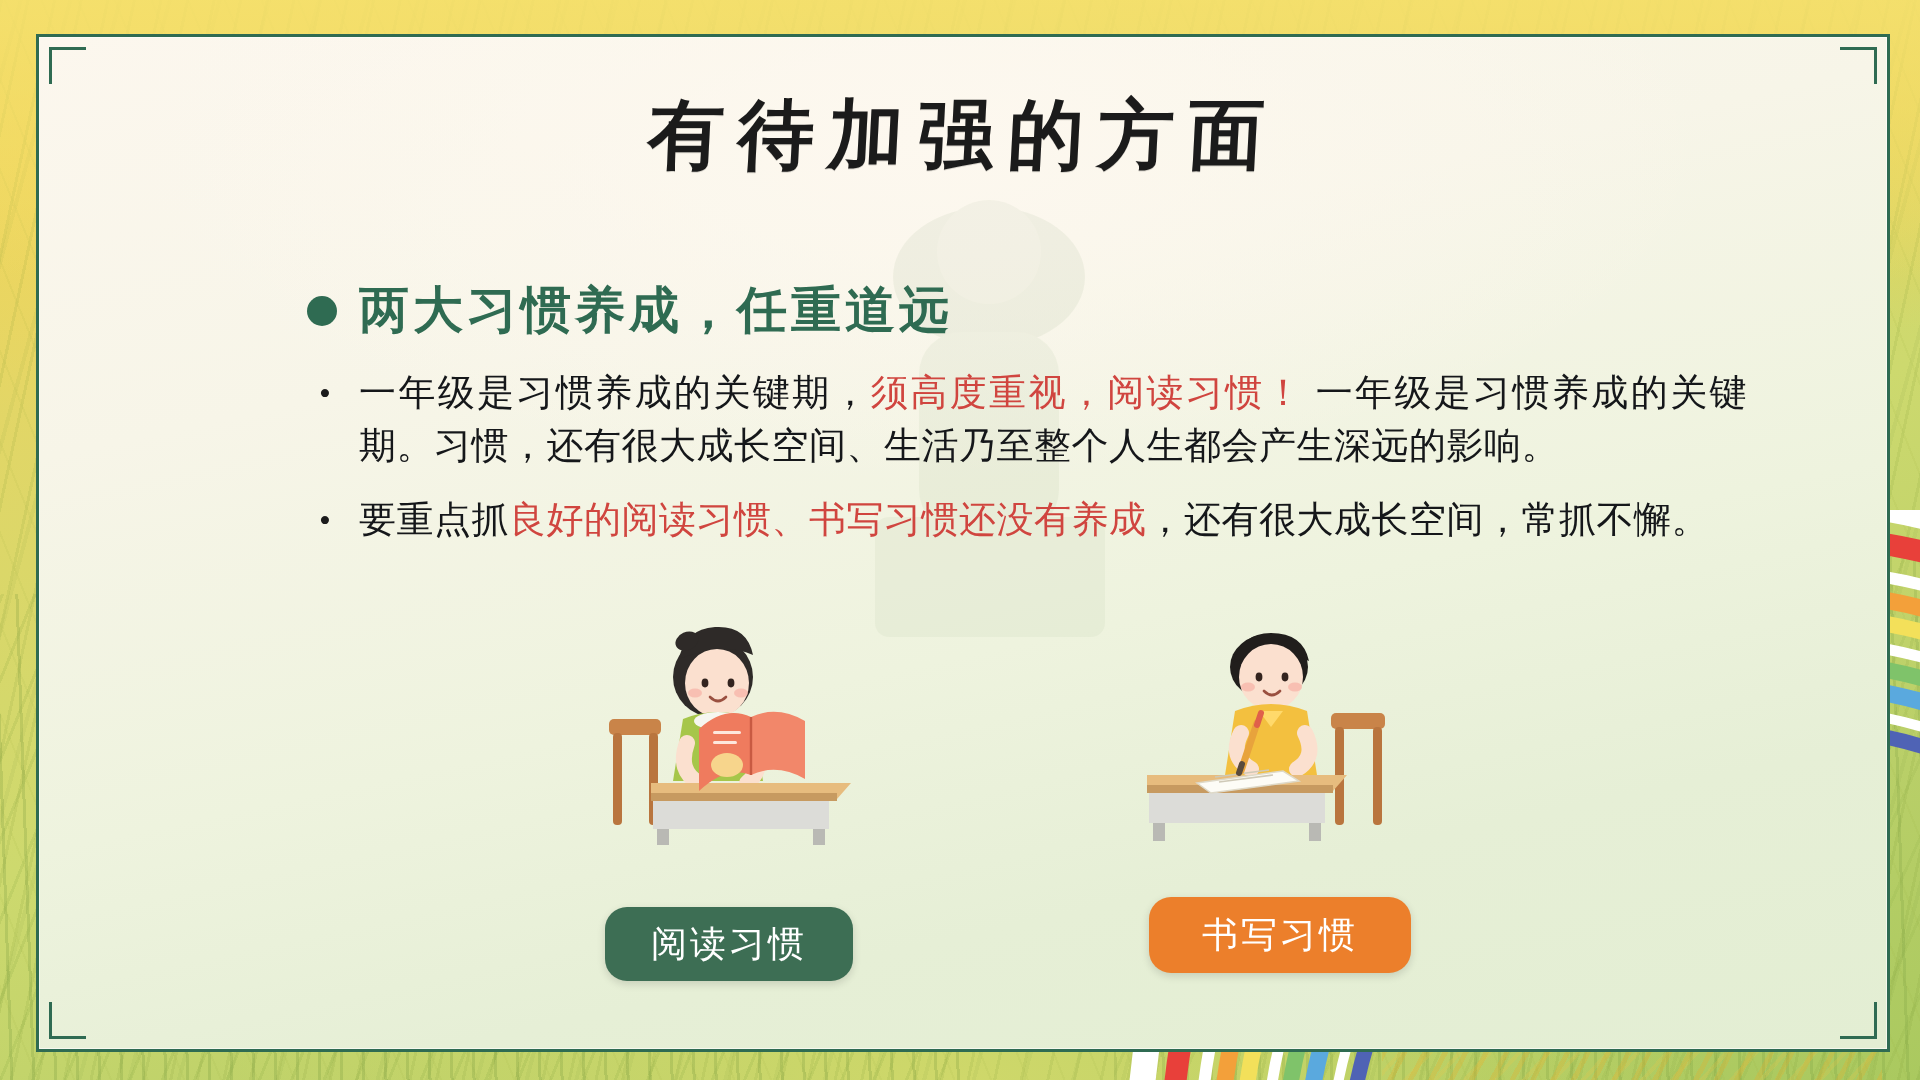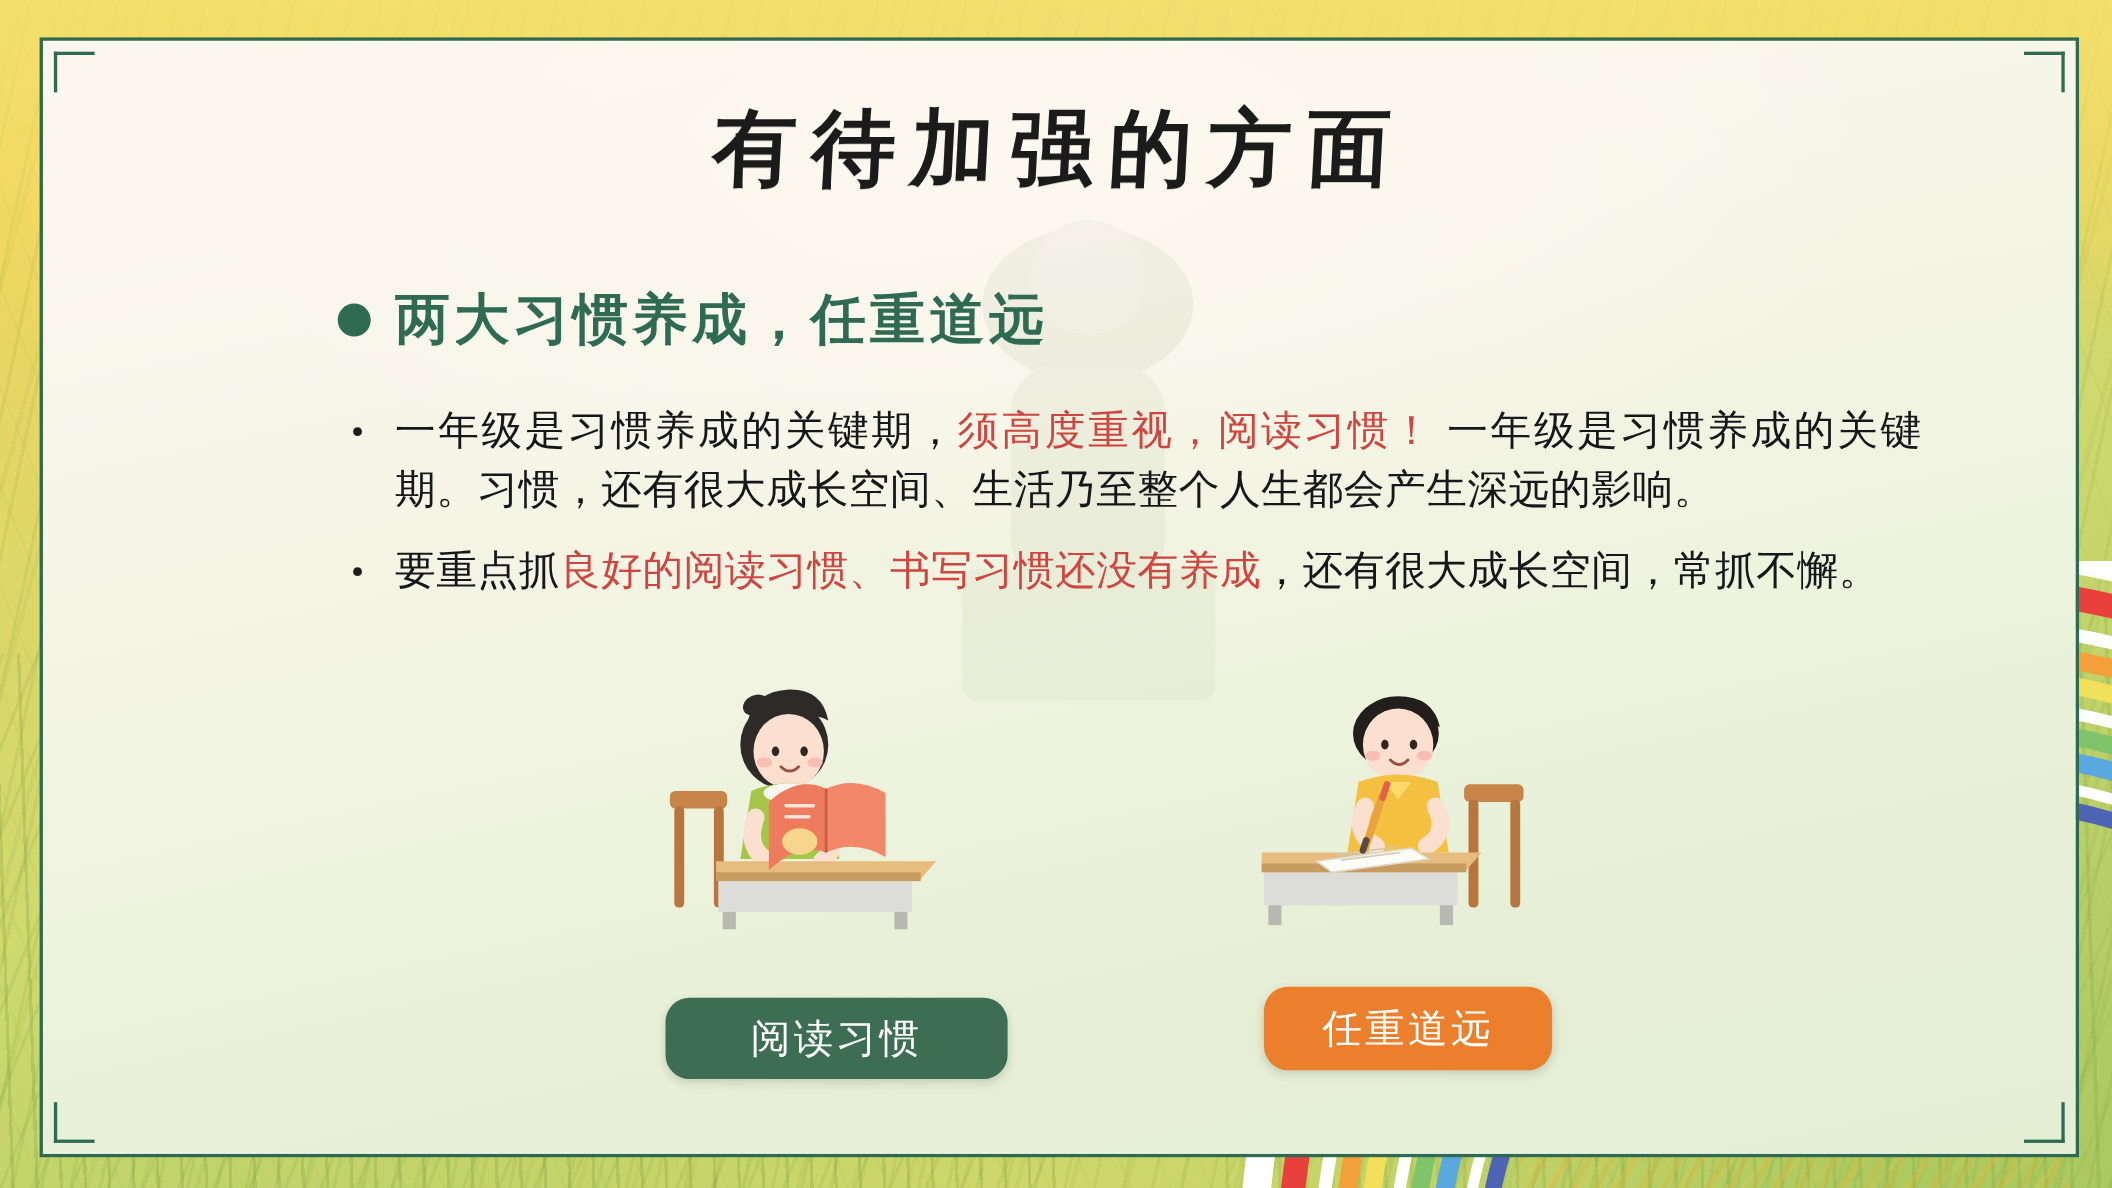--- a/index.html
+++ b/index.html
@@ -88,21 +88,21 @@
     position:absolute;left:0;right:0;top:48px;text-align:center;
     font-family:"Liberation Serif","DejaVu Serif",serif;
     font-size:76px;font-weight:700;letter-spacing:14px;
     color:#1b1b1b;
     text-shadow:0 1px 0 rgba(0,0,0,.15);
     transform:skewX(-3deg);
   }
 
   
   #subtitle-row{
-    position:absolute;left:268px;top:220px;display:flex;align-items:center;gap:22px;
+    position:absolute;left:268px;top:240px;display:flex;align-items:center;gap:22px;
   }
   .dot{width:30px;height:30px;border-radius:50%;background:#2f6b52;flex:none;}
   #subtitle{
     font-size:50px;font-weight:700;color:#2f6b52;letter-spacing:4px;
     font-family:"Liberation Sans","DejaVu Sans",sans-serif;
   }
 
   
   #body{position:absolute;left:278px;top:330px;width:1430px;}
   .bullet{display:flex;gap:26px;margin-bottom:22px;}
@@ -121,21 +121,21 @@
   #illus-left{left:552px;top:578px;width:272px;height:230px;}
   #illus-right{left:1096px;top:578px;width:272px;height:230px;}
 
   
   .pill{
     position:absolute;display:flex;align-items:center;justify-content:center;
     border-radius:22px;color:#ffffff;font-size:36px;letter-spacing:3px;
     font-family:"Liberation Sans","DejaVu Sans",sans-serif;
     box-shadow:0 3px 9px rgba(0,0,0,.14);
   }
-  #label-read{left:566px;top:870px;width:311px;height:74px;background:#3d6e54;}
+  #label-read{left:566px;top:870px;width:248px;height:74px;background:#3d6e54;}
   #label-write{left:1110px;top:860px;width:262px;height:76px;background:#ec7f2b;}
 </style>
 </head>
 <body>
 
 <div id="slide">
 
   <div class="bg-base"></div>
   <div class="bg-leaves"></div>
   <div class="bg-leaves-b"></div>
@@ -269,16 +269,16 @@
       <path d="M62,168 l86,-12 l16,10 l-88,12z" fill="#fdfcf6" stroke="#ded9c8" stroke-width="1.5"></path>
       <path d="M80,162 l54,-7" stroke="#cfc9b7" stroke-width="1.6"></path>
       <path d="M84,167 l54,-7" stroke="#cfc9b7" stroke-width="1.6"></path>
 
       <path d="M106,156 l16,-48" stroke="#e8a33c" stroke-width="7" stroke-linecap="round"></path>
       <path d="M122,110 l4,-12" stroke="#e0604a" stroke-width="6" stroke-linecap="round"></path>
       <path d="M104,158 l3,-9" stroke="#5a4a3c" stroke-width="6" stroke-linecap="round"></path>
     </svg>
 
     <div class="pill" id="label-read">阅读习惯</div>
-    <div class="pill" id="label-write">任重道远</div>
+    <div class="pill" id="label-write">书写习惯</div>
 
   </div>
 </div>
 
 </body></html>

